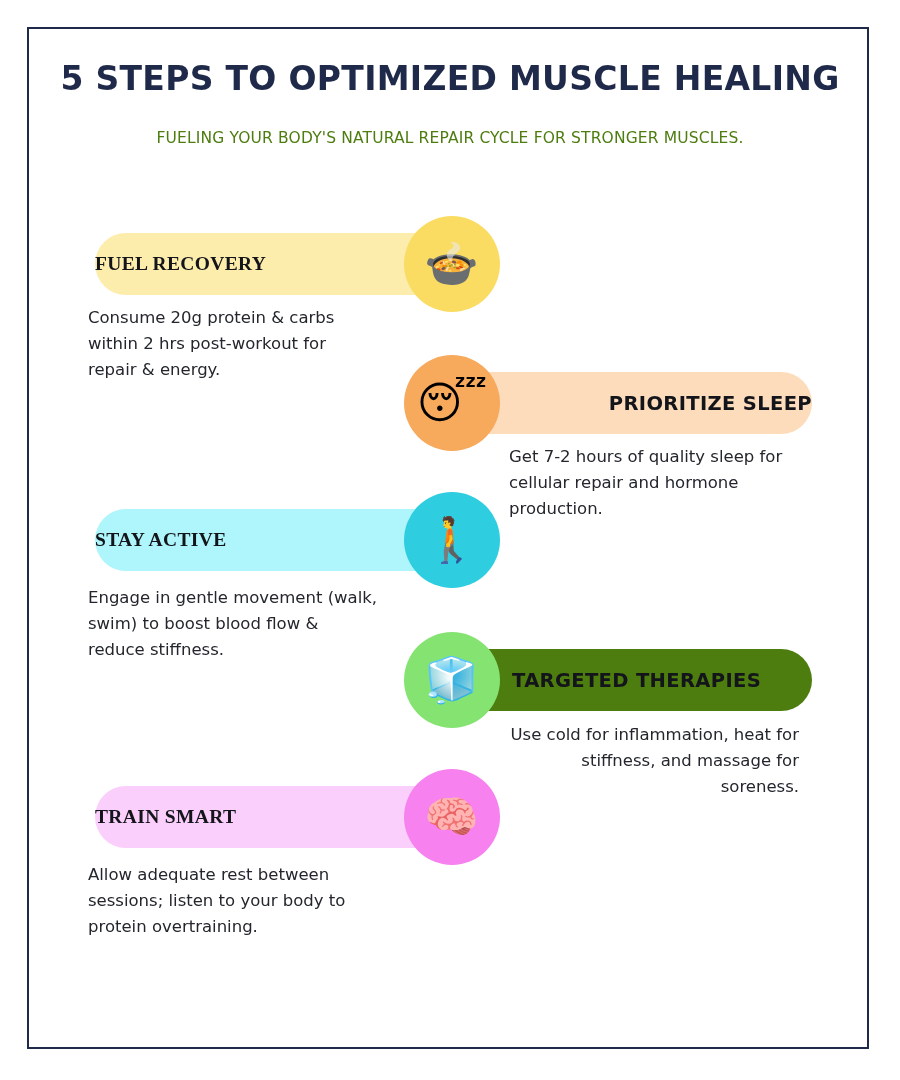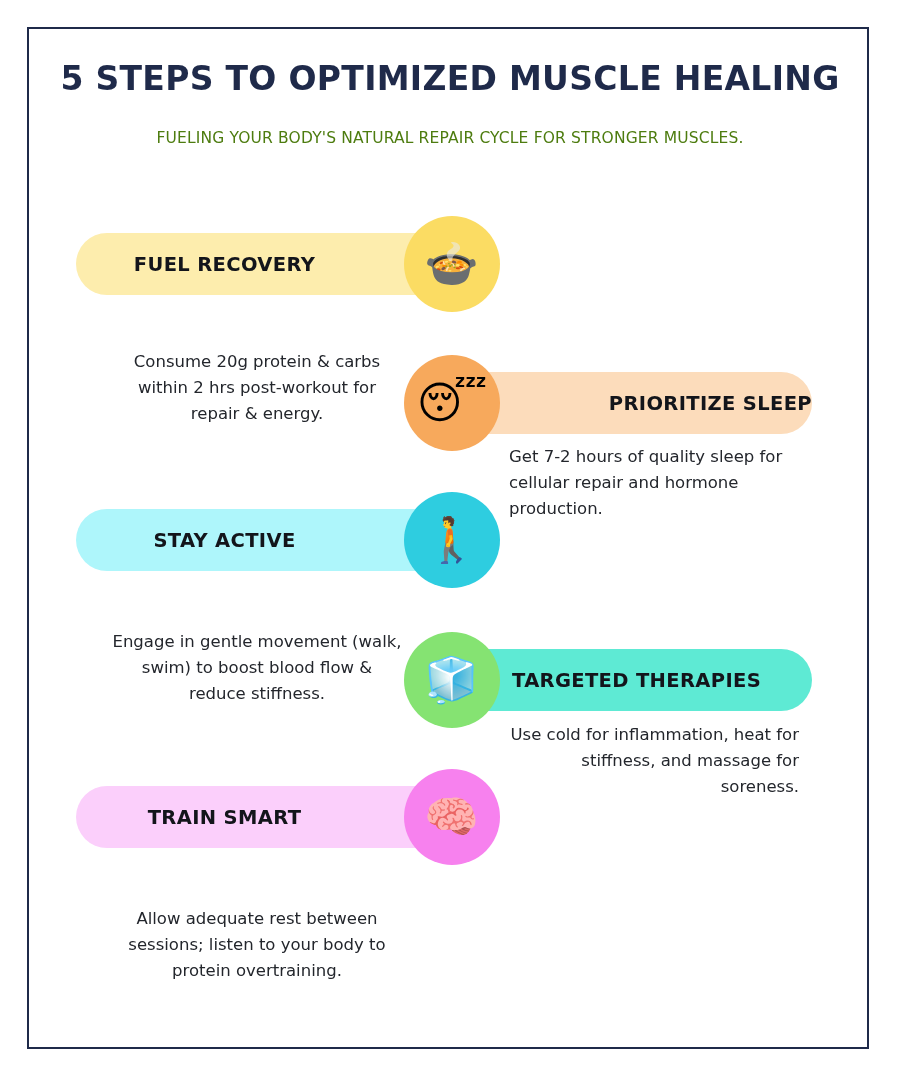--- a/index.html
+++ b/index.html
@@ -83,25 +83,26 @@
   .pill {
     position: absolute;
     height: 62px;
     border-radius: 31px;
     box-sizing: border-box;
     display: flex;
     align-items: center;
   }
 
   .step.left .pill {
-    left: 76px;
+    left: 95px;
     right: auto;
     width: 375px;
-    justify-content: center;
+    justify-content: flex-start;
     padding-right: 78px;
+    font-family: Liberation Serif, serif;
   }
 
   .step.right .pill {
     left: 440px;
     width: 372px;
     justify-content: flex-start;
     padding-left: 72px;
   }
 
   .pill-label {
@@ -131,23 +132,22 @@
 
   .desc {
     position: absolute;
     font-size: 16.5px;
     line-height: 1.58;
     color: #23262c;
     width: 290px;
   }
 
   .step.left .desc {
-    left: 112px;
-    text-align: center;
-    margin-top: 44px;
+    left: 88px;
+    text-align: left;
   }
 
   .step.right .desc {
     left: 509px;
     text-align: left;
   }
 </style>
 </head>
 <body>
 
@@ -182,21 +182,21 @@
       <div class="step left" style="top: 0px;">
         <div class="pill" style="top: 509px; background: rgb(174, 246, 251);">
           <span class="pill-label">STAY ACTIVE</span>
         </div>
         <div class="circle" style="top: 492px; background: rgb(46, 205, 224);">
           <span class="circle-emoji">🚶</span>
         </div>
         <div class="desc" style="top: 585px;">Engage in gentle movement (walk, swim) to boost blood flow &amp; reduce stiffness.</div>
       </div>
       <div class="step right" style="top: 0px;">
-        <div class="pill" style="top: 649px; background: #5eead4;">
+        <div class="pill" style="top: 649px; background: #4d7c0f;">
           <span class="pill-label">TARGETED THERAPIES</span>
         </div>
         <div class="circle" style="top: 632px; background: rgb(133, 227, 114);">
           <span class="circle-emoji">🧊</span>
         </div>
         <div class="desc" style="top: 722px; text-align: right;">Use cold for inflammation, heat for stiffness, and massage for soreness.</div>
       </div>
       <div class="step left" style="top: 0px;">
         <div class="pill" style="top: 786px; background: rgb(251, 207, 251);">
           <span class="pill-label">TRAIN SMART</span>

